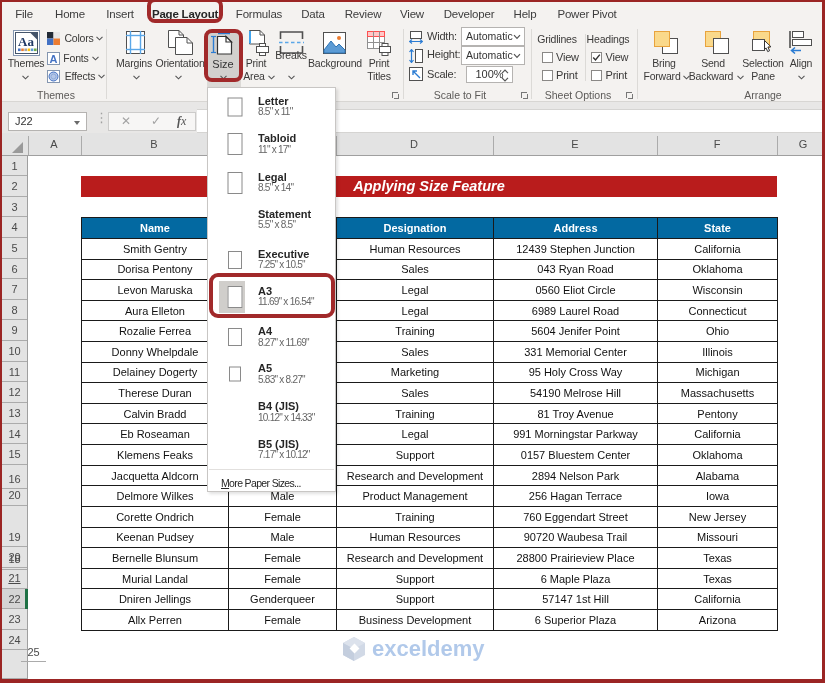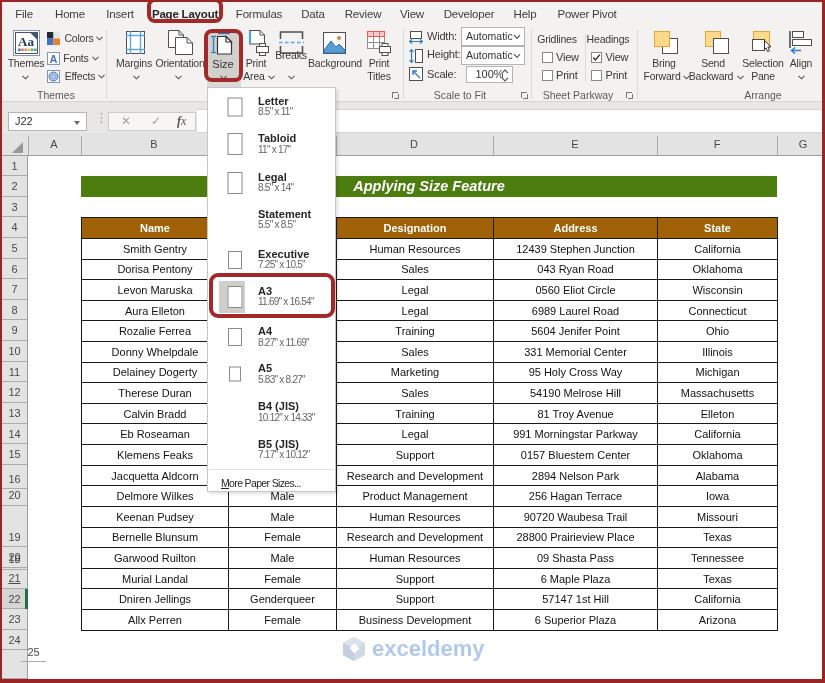--- a/index.html
+++ b/index.html
@@ -26,24 +26,24 @@
   #fxbox { position:absolute; left:108px; top:10px; width:88px; height:18.5px; background:#f7f6f5; border:1px solid #cccbca; }
   #finput { position:absolute; left:197px; top:7px; width:626px; height:24px; background:#fff; border-top:1px solid #d5d4d2; border-bottom:1px solid #d5d4d2; }
   
   #colhdr { left:0; top:133px; width:825px; height:22.5px; background:#e3e3e3; border-bottom:1px solid #9f9f9f; z-index:2; }
   .clet { position:absolute; top:0; height:22px; line-height:22px; font-size:11px; color:#4a4a4a; transform:translateX(-50%); }
   .csep { position:absolute; top:3px; height:19px; width:1px; background:#ababab; }
   
   #rowhdr { left:2px; top:155.5px; width:26px; height:523.5px; background:#e3e3e3; border-right:1px solid #9f9f9f; z-index:2; }
   .rnum { position:absolute; left:0; width:25px; text-align:center; font-size:11px; color:#4a4a4a; border-bottom:1px solid #ababab; }
   
-  #banner { left:81px; top:176.2px; width:696px; height:20.8px; background:#4d7c0f; color:#fff; font-size:14.5px; font-weight:bold; font-style:italic; text-align:center; line-height:20.5px; z-index:3; }
+  #banner { left:81px; top:176.2px; width:696px; height:20.8px; background:#b91c1c; color:#fff; font-size:14.5px; font-weight:bold; font-style:italic; text-align:center; line-height:20.5px; z-index:3; }
   #dtable { position:absolute; left:81px; top:217.4px; border-collapse:collapse; table-layout:fixed; z-index:3; }
   #dtable td { border:1px solid #1a1a1a; font-size:11px; color:#111; text-align:center; padding:0; height:20.62px; overflow:hidden; white-space:nowrap; background:transparent; }
-  #dtable tr.hdr td { background:#a16207; color:#fff; font-weight:bold; }
+  #dtable tr.hdr td { background:#0369a1; color:#fff; font-weight:bold; }
   
   #wmark { left:338px; top:630px; width:160px; height:42px; z-index:4; pointer-events:none; }
   
   #dd { left:207px; top:86.5px; width:129px; height:405px; background:#fff; border:1px solid #c8c6c4; box-shadow:2px 2px 3px rgba(0,0,0,0.12); z-index:10; }
   .dd-name { position:absolute; left:50px; font-size:11px; font-weight:bold; color:#262626; white-space:nowrap; transform:translateY(-50%); }
   .dd-dim { position:absolute; left:50px; font-size:10px; letter-spacing:-0.75px; color:#666; white-space:nowrap; transform:translateY(-50%); }
   .dd-icon { position:absolute; background:#fff; border:1px solid #8a8a8a; transform:translate(-50%,-50%); }
   
   .redbox { position:absolute; border:4px solid #a1292a; border-radius:8px; z-index:20; }
 </style>
@@ -266,21 +266,21 @@
   <svg class="abs" style="left:219.5px;top:47.5px" width="7" height="5" viewBox="0 0 7 5">
         <path d="M0.5 0.8 L3.5 3.8 L6.5 0.8" fill="none" stroke="#555" stroke-width="1.1"></path>
       </svg>
 </div>
   <div class="rsep" style="left:106px"></div>
   <div class="rsep" style="left:403px"></div>
   <div class="rsep" style="left:531px"></div>
   <div class="rsep" style="left:637px"></div>
   <div class="glabel" style="left:56px">Themes</div>
   <div class="glabel" style="left:460px">Scale to Fit</div>
-  <div class="glabel" style="left:578px">Sheet Parkway</div>
+  <div class="glabel" style="left:578px">Sheet Options</div>
   <div class="glabel" style="left:763px">Arrange</div>
   <div class="launcher" style="left:392px;top:65px"></div>
   <div class="launcher" style="left:521px;top:65px"></div>
   <div class="launcher" style="left:626px;top:65px"></div>
 </div>
 
 <div id="fbar" class="abs">
   <div id="namebox">J22<span class="nb-arrow"></span></div>
   <div style="position:absolute;left:95px;top:8px;font-size:13px;color:#a0a0a0;">⋮</div>
   <div id="fxbox">
@@ -410,21 +410,21 @@
         <td>Female</td>
         <td>Sales</td>
         <td>54190 Melrose Hill</td>
         <td>Massachusetts</td>
       </tr>
   <tr>
         <td>Calvin Bradd</td>
         <td>Male</td>
         <td>Training</td>
         <td>81 Troy Avenue</td>
-        <td>Elleton</td>
+        <td>Pentony</td>
       </tr>
   <tr>
         <td>Eb Roseaman</td>
         <td>Male</td>
         <td>Legal</td>
         <td>991 Morningstar Parkway</td>
         <td>California</td>
       </tr>
   <tr>
         <td>Klemens Feaks</td>
@@ -441,39 +441,39 @@
         <td>Alabama</td>
       </tr>
   <tr>
         <td>Delmore Wilkes</td>
         <td>Male</td>
         <td>Product Management</td>
         <td>256 Hagan Terrace</td>
         <td>Iowa</td>
       </tr>
   <tr>
+        <td>Corette Ondrich</td>
+        <td>Female</td>
+        <td>Training</td>
+        <td>760 Eggendart Street</td>
+        <td>New Jersey</td>
+      </tr>
+  <tr>
         <td>Keenan Pudsey</td>
         <td>Male</td>
         <td>Human Resources</td>
         <td>90720 Waubesa Trail</td>
         <td>Missouri</td>
       </tr>
   <tr>
         <td>Bernelle Blunsum</td>
         <td>Female</td>
         <td>Research and Development</td>
         <td>28800 Prairieview Place</td>
         <td>Texas</td>
-      </tr>
-  <tr>
-        <td>Garwood Ruilton</td>
-        <td>Male</td>
-        <td>Human Resources</td>
-        <td>09 Shasta Pass</td>
-        <td>Tennessee</td>
       </tr>
   <tr>
         <td>Murial Landal</td>
         <td>Female</td>
         <td>Support</td>
         <td>6 Maple Plaza</td>
         <td>Texas</td>
       </tr>
   <tr>
         <td>Dniren Jellings</td>

